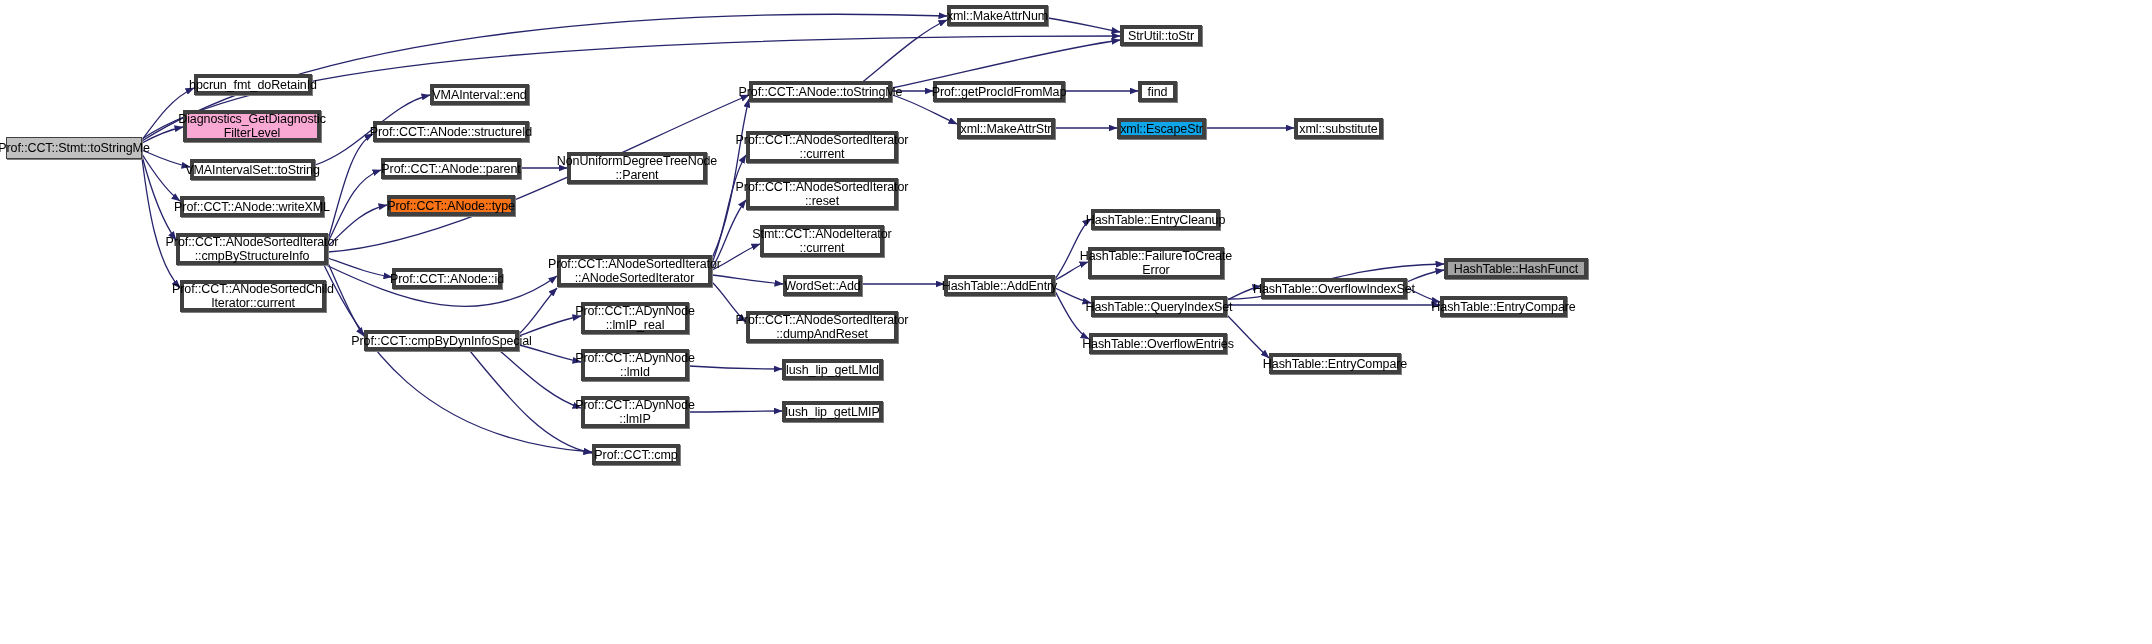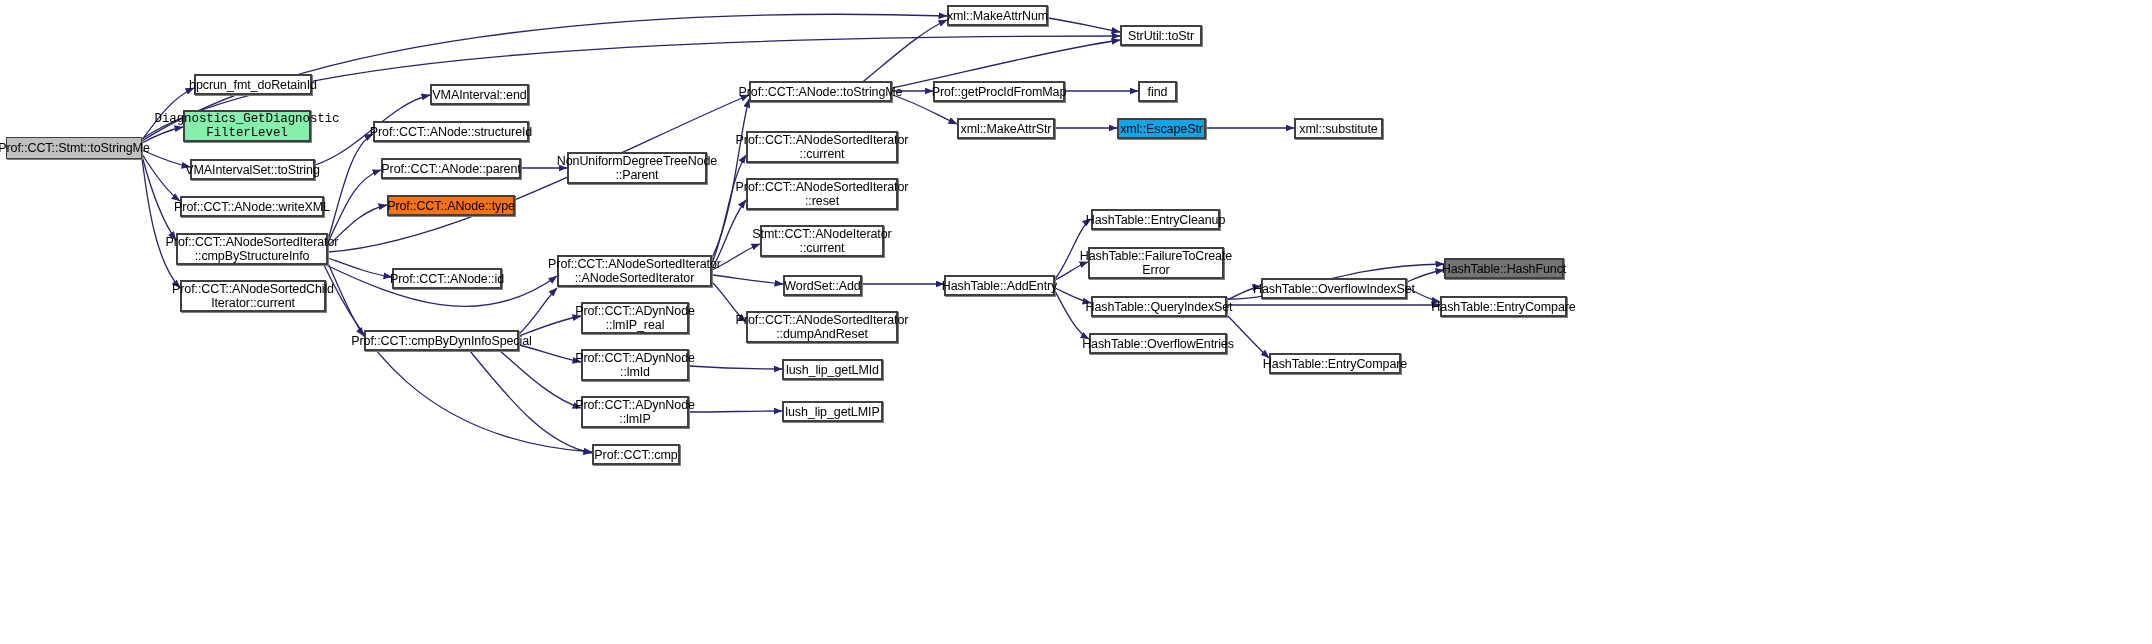--- a/index.html
+++ b/index.html
@@ -7,21 +7,21 @@
     position:relative;
     width:2152px;height:644px;
     background:#ffffff;
     font-family:"Liberation Sans", sans-serif;
     overflow:hidden;
   }
   svg.edges{position:absolute;left:0;top:0;width:2152px;height:644px;pointer-events:none;}
   .node{
     position:absolute;
     box-sizing:border-box;
-    border:2px solid #be185d;
+    border:4px solid #be185d;
     background:#ffffff;
     color:#000000;
     font-size:12.5px;
     line-height:14px;
     display:flex;
     align-items:center;
     justify-content:center;
     text-align:center;
     white-space:pre-line;
     letter-spacing:-0.1px;
@@ -90,21 +90,21 @@
       <path d="M 1227,299 C 1290,300 1330,266 1444,264" fill="none" stroke="#27246b" stroke-width="1.3" marker-end="url(#arrow)"></path>
       <path d="M 1227,300 C 1240,294 1250,288 1261,286" fill="none" stroke="#27246b" stroke-width="1.3" marker-end="url(#arrow)"></path>
       <path d="M 1227,305 L 1440,305" fill="none" stroke="#27246b" stroke-width="1.3" marker-end="url(#arrow)"></path>
       <path d="M 1222,310 C 1240,328 1256,346 1269,358" fill="none" stroke="#27246b" stroke-width="1.3" marker-end="url(#arrow)"></path>
       <path d="M 1407,282 C 1420,276 1432,272 1444,270" fill="none" stroke="#27246b" stroke-width="1.3" marker-end="url(#arrow)"></path>
       <path d="M 1407,288 C 1420,294 1430,300 1440,302" fill="none" stroke="#27246b" stroke-width="1.3" marker-end="url(#arrow)"></path>
     </svg>
   <div id="node-layer">
       <div class="node root" style="left: 6px; top: 137px; width: 136px; height: 22px; border-color: rgb(64, 64, 64); background: rgb(192, 192, 192);">Prof::CCT::Stmt::toStringMe</div>
       <div class="node" style="left: 194px; top: 74px; width: 118px; height: 21px; border-color: rgb(64, 64, 64); background: rgb(255, 255, 255);">hpcrun_fmt_doRetainId</div>
-      <div class="node" style="left: 183px; top: 110px; width: 128px; height: 32px; border-color: rgb(64, 64, 64); background: #86efac; font-family: Liberation Mono, monospace;">Diagnostics_GetDiagnostic
+      <div class="node" style="left: 183px; top: 110px; width: 138px; height: 32px; border-color: rgb(64, 64, 64); background: #f9a8d4;">Diagnostics_GetDiagnostic
 FilterLevel</div>
       <div class="node" style="left: 190px; top: 159px; width: 125px; height: 21px; border-color: rgb(64, 64, 64); background: rgb(255, 255, 255);">VMAIntervalSet::toString</div>
       <div class="node" style="left: 180px; top: 196px; width: 144px; height: 21px; border-color: rgb(64, 64, 64); background: rgb(255, 255, 255);">Prof::CCT::ANode::writeXML</div>
       <div class="node" style="left: 176px; top: 233px; width: 152px; height: 32px; border-color: rgb(64, 64, 64); background: rgb(255, 255, 255);">Prof::CCT::ANodeSortedIterator
 ::cmpByStructureInfo</div>
       <div class="node" style="left: 180px; top: 280px; width: 146px; height: 32px; border-color: rgb(64, 64, 64); background: rgb(255, 255, 255);">Prof::CCT::ANodeSortedChild
 Iterator::current</div>
       <div class="node" style="left: 430px; top: 84px; width: 99px; height: 21px; border-color: rgb(64, 64, 64); background: rgb(255, 255, 255);">VMAInterval::end</div>
       <div class="node" style="left: 373px; top: 121px; width: 156px; height: 21px; border-color: rgb(64, 64, 64); background: rgb(255, 255, 255);">Prof::CCT::ANode::structureId</div>
       <div class="node" style="left: 381px; top: 158px; width: 140px; height: 21px; border-color: rgb(64, 64, 64); background: rgb(255, 255, 255);">Prof::CCT::ANode::parent</div>
@@ -142,16 +142,16 @@
       <div class="node" style="left: 1117px; top: 118px; width: 89px; height: 21px; border-color: rgb(64, 64, 64); background: #0ea5e9;">xml::EscapeStr</div>
       <div class="node" style="left: 1294px; top: 118px; width: 89px; height: 21px; border-color: rgb(64, 64, 64); background: rgb(255, 255, 255);">xml::substitute</div>
       <div class="node" style="left: 944px; top: 275px; width: 111px; height: 21px; border-color: rgb(64, 64, 64); background: rgb(255, 255, 255);">HashTable::AddEntry</div>
       <div class="node" style="left: 1091px; top: 209px; width: 129px; height: 21px; border-color: rgb(64, 64, 64); background: rgb(255, 255, 255);">HashTable::EntryCleanup</div>
       <div class="node" style="left: 1088px; top: 247px; width: 136px; height: 32px; border-color: rgb(64, 64, 64); background: rgb(255, 255, 255);">HashTable::FailureToCreate
 Error</div>
       <div class="node" style="left: 1091px; top: 296px; width: 136px; height: 21px; border-color: rgb(64, 64, 64); background: rgb(255, 255, 255);">HashTable::QueryIndexSet</div>
       <div class="node" style="left: 1089px; top: 333px; width: 138px; height: 21px; border-color: rgb(64, 64, 64); background: rgb(255, 255, 255);">HashTable::OverflowEntries</div>
       <div class="node" style="left: 1261px; top: 278px; width: 146px; height: 21px; border-color: rgb(64, 64, 64); background: rgb(255, 255, 255);">HashTable::OverflowIndexSet</div>
       <div class="node" style="left: 1269px; top: 353px; width: 132px; height: 21px; border-color: rgb(64, 64, 64); background: rgb(255, 255, 255);">HashTable::EntryCompare</div>
-      <div class="node" style="left: 1444px; top: 258px; width: 120px; height: 21px; border-color: rgb(64, 64, 64); background: #737373;">HashTable::HashFunct</div>
+      <div class="node" style="left: 1444px; top: 258px; width: 144px; height: 21px; border-color: rgb(64, 64, 64); background: #a3a3a3;">HashTable::HashFunct</div>
       <div class="node" style="left: 1440px; top: 296px; width: 127px; height: 21px; border-color: rgb(64, 64, 64); background: rgb(255, 255, 255);">HashTable::EntryCompare</div>
     </div>
 </div>
 
 </body></html>

